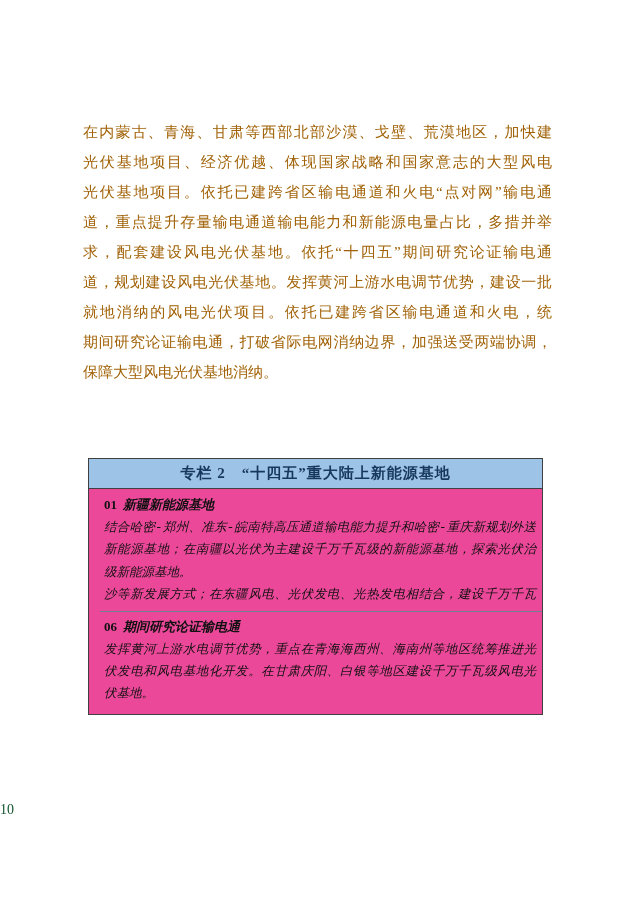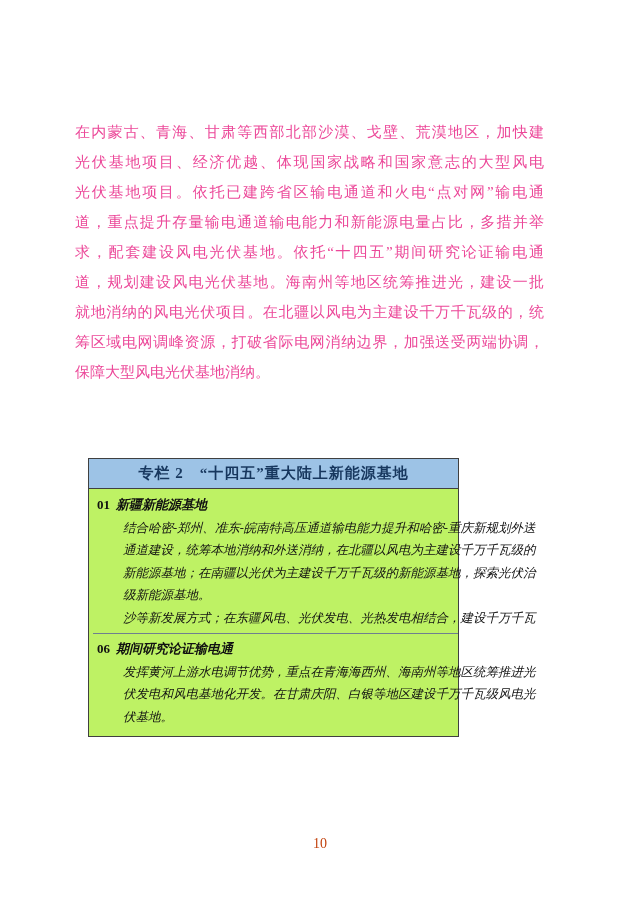--- a/index.html
+++ b/index.html
@@ -15,75 +15,75 @@
     overflow: hidden;
   }
   .page {
     position: absolute;
     inset: 0;
     background: #ffffff;
   }
   
   .main-text {
     position: absolute;
-    left: 75px;
+    left: 83px;
     top: 117px;
     width: 469px;
-    color: #ec4899;
+    color: #a16207;
     font-family: Liberation Serif, serif;
   }
   .main-line {
     font-size: 15px;
     height: 30px;
     line-height: 30px;
     text-align: justify;
     text-align-last: justify;
     white-space: nowrap;
   }
   .main-line.last-line {
     text-align-last: left;
   }
   
   .callout {
     position: absolute;
     left: 88px;
     top: 458px;
-    width: 371px;
+    width: 455px;
     border: 1px solid #404040;
     box-sizing: border-box;
   }
   .callout-header {
     background: #9dc3e6;
     height: 29px;
     line-height: 29px;
     text-align: center;
     border-bottom: 1px solid #404040;
     font-weight: bold;
     font-size: 15px;
     color: #17375e;
     letter-spacing: 1px;
   }
   .callout-body {
-    background: #bef264;
-    padding: 4px 6px 8px 8px;
+    background: #ec4899;
+    padding: 4px 6px 8px 15px;
     color: #111111;
   }
   .section-label {
     font-size: 13px;
     font-weight: bold;
     font-style: italic;
     line-height: 24px;
     white-space: nowrap;
   }
   .section-label .sec-num {
     font-style: normal;
     margin-right: 6px;
   }
   .section-lines {
-    margin-left: 26px;
+    font-family: Liberation Mono, monospace;
   }
   .section-line {
     font-size: 12.5px;
     line-height: 22.4px;
     font-style: italic;
     text-align: justify;
     text-align-last: justify;
     white-space: nowrap;
   }
   .section-line.last-line {
@@ -93,56 +93,55 @@
     border: none;
     border-top: 1px solid #6f7f90;
     margin: 4px -6px 3px -4px;
     height: 0;
   }
   
   .page-number {
     position: absolute;
     left: 0;
     right: 0;
-    top: 836px;
-    text-align: center;
+    top: 802px;
+    text-align: left;
     font-size: 14px;
-    color: #c2410c;
+    color: #14532d;
   }
 </style>
 </head>
 <body>
 
 <div class="page">
 
   <div class="main-text">
     <div class="main-line">在内蒙古、青海、甘肃等西部北部沙漠、戈壁、荒漠地区，加快建</div>
     <div class="main-line">光伏基地项目、经济优越、体现国家战略和国家意志的大型风电</div>
     <div class="main-line">光伏基地项目。依托已建跨省区输电通道和火电“点对网”输电通</div>
     <div class="main-line">道，重点提升存量输电通道输电能力和新能源电量占比，多措并举</div>
     <div class="main-line">求，配套建设风电光伏基地。依托“十四五”期间研究论证输电通</div>
-    <div class="main-line">道，规划建设风电光伏基地。海南州等地区统筹推进光，建设一批</div>
-    <div class="main-line">就地消纳的风电光伏项目。在北疆以风电为主建设千万千瓦级的，统</div>
-    <div class="main-line">筹区域电网调峰资源，打破省际电网消纳边界，加强送受两端协调，</div>
+    <div class="main-line">道，规划建设风电光伏基地。发挥黄河上游水电调节优势，建设一批</div>
+    <div class="main-line">就地消纳的风电光伏项目。依托已建跨省区输电通道和火电，统</div>
+    <div class="main-line">期间研究论证输电通，打破省际电网消纳边界，加强送受两端协调，</div>
     <div class="main-line last-line">保障大型风电光伏基地消纳。</div>
   </div>
 
   <div class="callout">
     <div class="callout-header">
       <span>专栏 2　“十四五”重大陆上新能源基地</span>
     </div>
     <div class="callout-body">
 
       <div>
         <div class="section-label">
           <span class="sec-num">01</span><span>新疆新能源基地</span>
         </div>
         <div class="section-lines">
           <div class="section-line">结合哈密-郑州、准东-皖南特高压通道输电能力提升和哈密-重庆新规划外送</div>
-          <div class="section-line">通道建设，统筹本地消纳和外送消纳，在北疆以风电为主建设千万千瓦级的</div>
           <div class="section-line">新能源基地；在南疆以光伏为主建设千万千瓦级的新能源基地，探索光伏治</div>
           <div class="section-line last-line">级新能源基地。</div>
           <div class="section-line">沙等新发展方式；在东疆风电、光伏发电、光热发电相结合，建设千万千瓦</div>
         </div>
       </div>
 
       <div class="section-divider"></div>
 
       <div>
         <div class="section-label">

